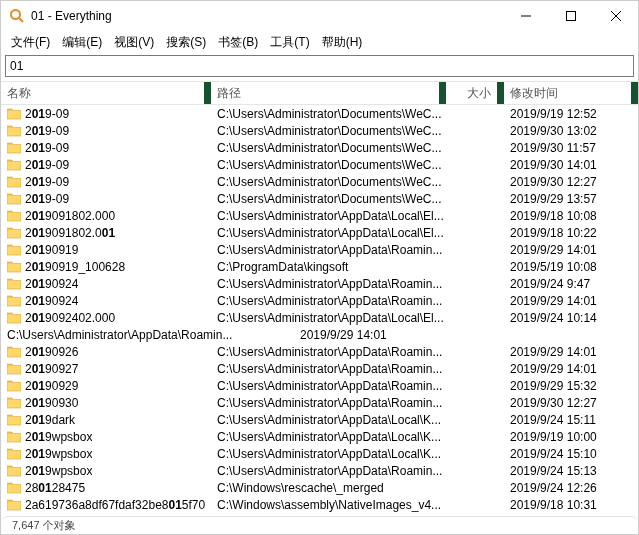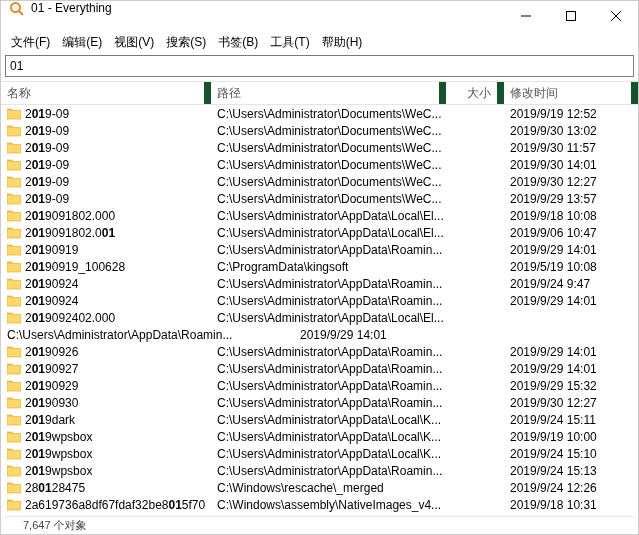--- a/index.html
+++ b/index.html
@@ -1,17 +1,17 @@
 <!DOCTYPE html>
 <html><head>
 <meta charset="utf-8">
 <style>
   * { box-sizing: border-box; margin: 0; padding: 0; }
   body { font-family: "Microsoft YaHei", "Segoe UI", Tahoma, sans-serif; font-size: 12px; color: #000; background: #fff; width: 639px; height: 535px; overflow: hidden; border: 1px solid #ccc; display: flex; flex-direction: column; }
-  .titlebar { height: 30px; display: flex; padding: 0 0 0 8px; background: #fff; }
+  .titlebar { height: 30px; display: flex; align-items: center; padding: 0 0 0 8px; background: #fff; }
   .titlebar .app-icon { width: 16px; height: 16px; margin-right: 6px; display:flex; align-items:center; justify-content:center;}
   .titlebar .title-text { flex: 1; color: #000; }
   .win-btns { display: flex; }
   .win-btn { width: 45px; height: 30px; display: flex; align-items: center; justify-content: center; color: #555; }
   .menubar { height: 22px; display: flex; align-items: center; padding: 0 4px; gap: 0; }
   .menu-item { padding: 2px 6px; color: #000; }
   .searchbar { padding: 2px 4px 4px 4px; }
   .search-input { width: 100%; height: 22px; border: 1px solid #7a7a7a; padding: 0 4px; font-size: 12px; outline: none; font-family: inherit;}
   .headers { height: 24px; display: flex; align-items: center; border-top: 1px solid #e5e5e5; border-bottom: 1px solid #e5e5e5; background: #fff; color: #555; }
   .hcell { padding: 0 6px; border-right: 7px solid #14532d; height: 100%; display: flex; align-items: center; overflow: hidden; }
@@ -20,21 +20,21 @@
   .col-size { width: 58px; justify-content: flex-end; }
   .col-date { flex: 1; }
   .list { flex: 1; overflow: hidden; }
   .row { height: 17px; display: flex; align-items: center; padding: 0; }
   .cell { padding: 0 6px; overflow: hidden; white-space: nowrap; text-overflow: clip; display: flex; align-items: center; height:100%; }
   .cell.col-name { gap: 4px; }
   .folder-icon { width: 14px; height: 12px; flex-shrink: 0; }
   .folder-icon svg { display:block; }
   .name-text { overflow: hidden; white-space: nowrap; }
   .name-text b { font-weight: bold; }
-  .statusbar { height: 18px; border-top: 1px solid #e5e5e5; padding: 0 22px; display: flex; align-items: center; color: #444; font-size: 11px; border-radius: 7px;}
+  .statusbar { height: 18px; border-top: 1px solid #e5e5e5; padding: 0 11px; display: flex; align-items: center; color: #444; font-size: 11px; border-radius: 7px;}
 </style>
 </head>
 <body>
 
 <div class="titlebar">
   <span class="app-icon">
     <svg width="16" height="16" viewBox="0 0 16 16">
         <circle cx="6.5" cy="6.5" r="4.5" fill="none" stroke="#e38b27" stroke-width="2"></circle>
         <line x1="10" y1="10" x2="14" y2="14" stroke="#e38b27" stroke-width="2"></line>
       </svg>
@@ -193,21 +193,21 @@
         <span class="folder-icon">
           <svg width="14" height="12" viewBox="0 0 14 12">
             <path d="M0 1 L5 1 L6 2.5 L14 2.5 L14 11 L0 11 Z" fill="#ffd869" stroke="#d9a438" stroke-width="0.6"></path>
             <path d="M0 1 L5 1 L6 2.5 L0 2.5 Z" fill="#e8b64b"></path>
           </svg>
         </span>
         <span class="name-text">2<b>01</b>9091802.0<b>01</b></span>
       </div>
       <div class="cell col-path">C:\Users\Administrator\AppData\Local\El...</div>
       <div class="cell col-size"></div>
-      <div class="cell col-date">2019/9/06 10:47</div>
+      <div class="cell col-date">2019/9/18 10:22</div>
     </div>
     <div class="row">
       <div class="cell col-name">
         <span class="folder-icon">
           <svg width="14" height="12" viewBox="0 0 14 12">
             <path d="M0 1 L5 1 L6 2.5 L14 2.5 L14 11 L0 11 Z" fill="#ffd869" stroke="#d9a438" stroke-width="0.6"></path>
             <path d="M0 1 L5 1 L6 2.5 L0 2.5 Z" fill="#e8b64b"></path>
           </svg>
         </span>
         <span class="name-text">2<b>01</b>90919</span>
@@ -263,20 +263,21 @@
         <span class="folder-icon">
           <svg width="14" height="12" viewBox="0 0 14 12">
             <path d="M0 1 L5 1 L6 2.5 L14 2.5 L14 11 L0 11 Z" fill="#ffd869" stroke="#d9a438" stroke-width="0.6"></path>
             <path d="M0 1 L5 1 L6 2.5 L0 2.5 Z" fill="#e8b64b"></path>
           </svg>
         </span>
         <span class="name-text">2<b>01</b>9092402.000</span>
       </div>
       <div class="cell col-path">C:\Users\Administrator\AppData\Local\El...</div>
       <div class="cell col-size"></div>
+      <div class="cell col-date">2019/9/24 10:14</div>
     </div>
     <div class="row">
       <div class="cell col-path">C:\Users\Administrator\AppData\Roamin...</div>
       <div class="cell col-size"></div>
       <div class="cell col-date">2019/9/29 14:01</div>
     </div>
     <div class="row">
       <div class="cell col-name">
         <span class="folder-icon">
           <svg width="14" height="12" viewBox="0 0 14 12">

